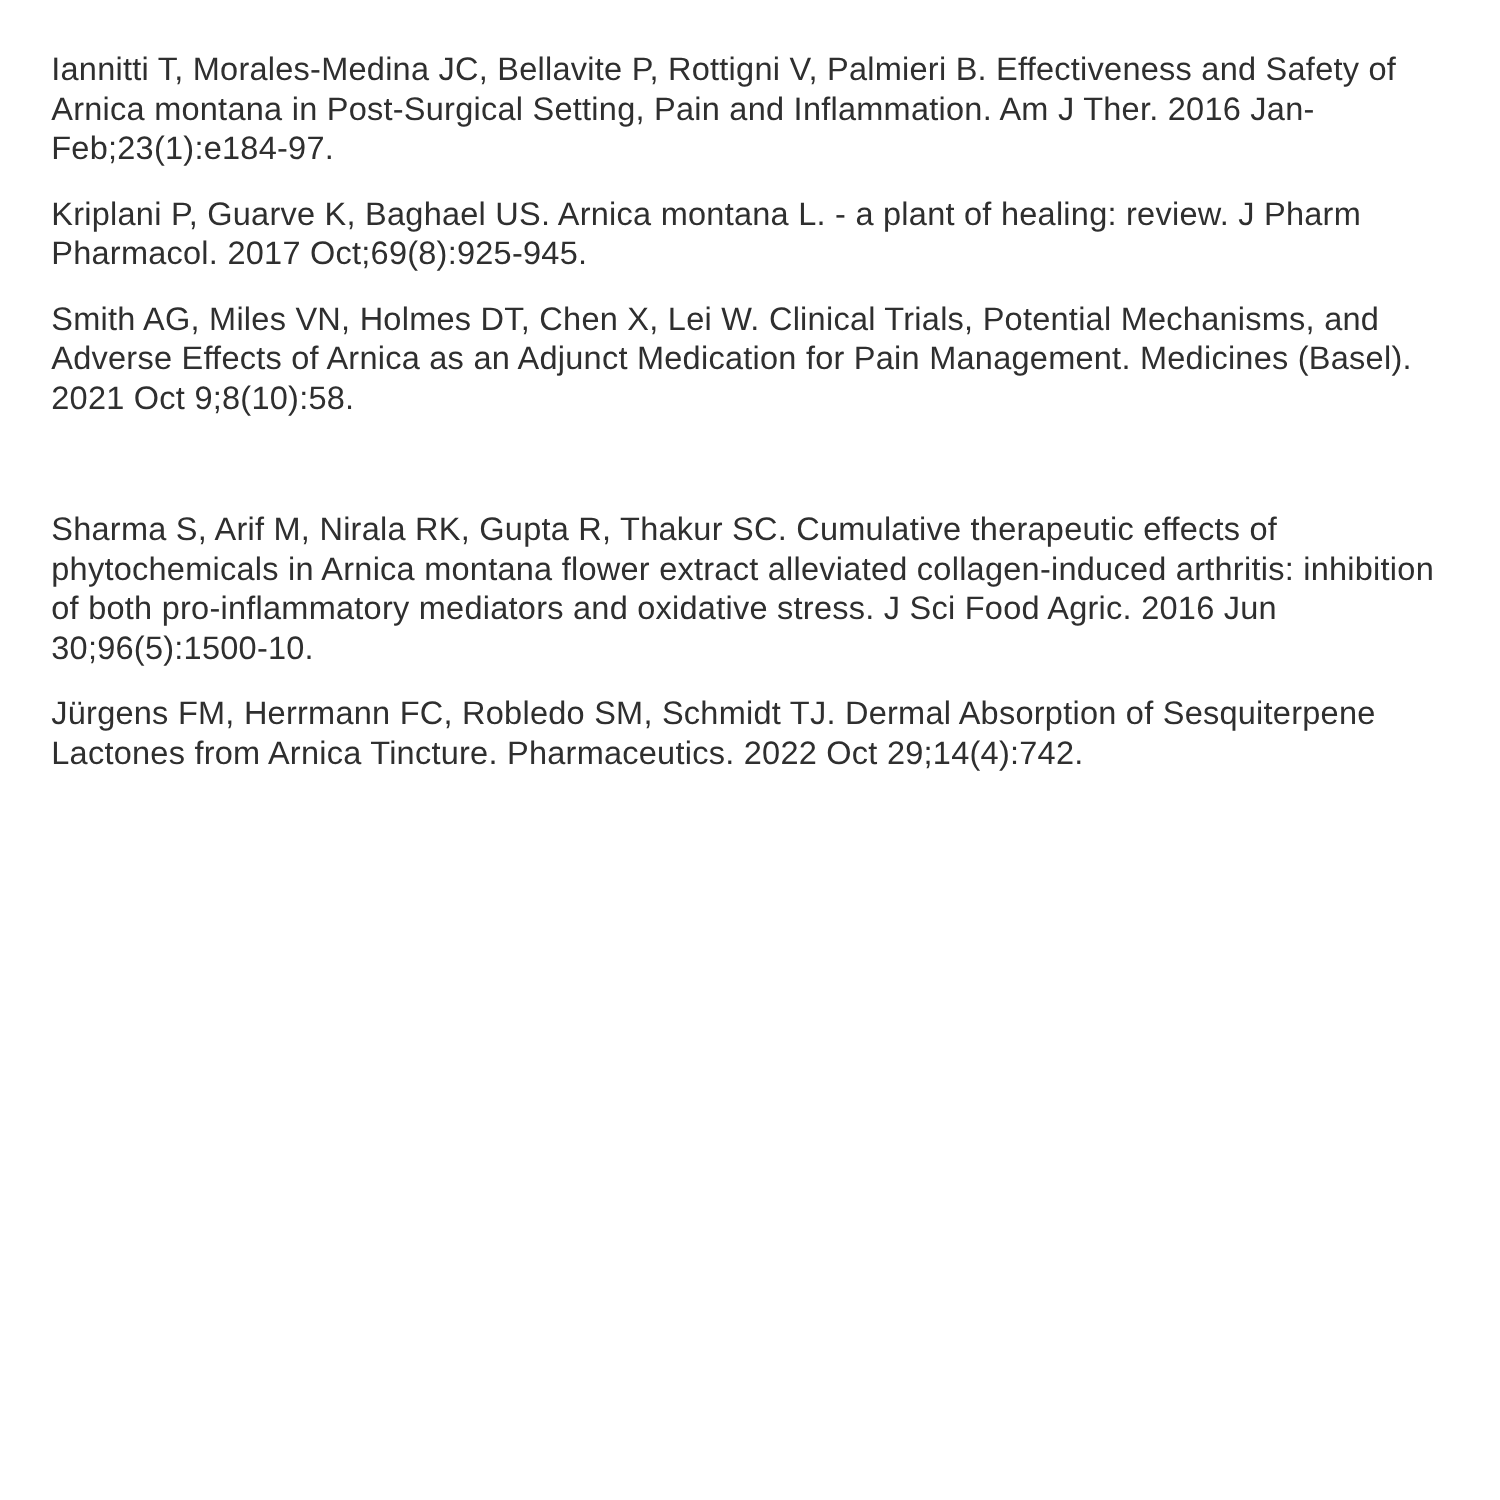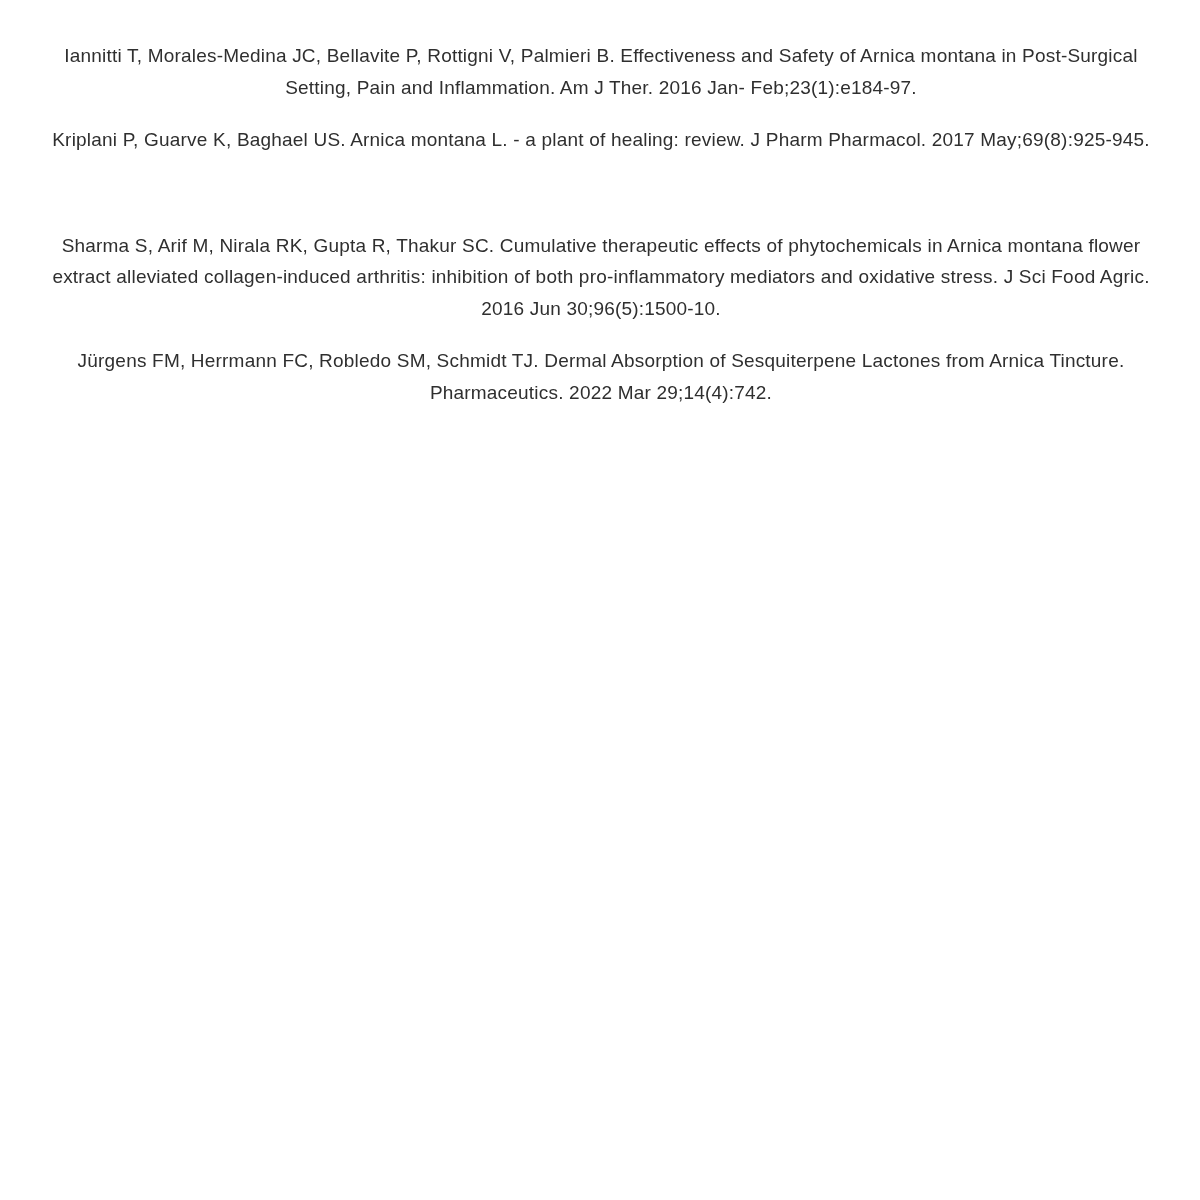--- a/index.html
+++ b/index.html
@@ -14,33 +14,33 @@
     font-family: "Liberation Sans", sans-serif;
     color: #2f2f2f;
     overflow: hidden;
   }
   .references {
     box-sizing: border-box;
     padding: 40px 38px 0 41px;
   }
   .references p.citation {
     margin: 0 0 21px 0;
-    font-size: 19px;
+    font-size: 26px;
     line-height: 31.5px;
     letter-spacing: 0.2px;
     max-width: 1120px;
     color: #2f2f2f;
-    text-align: center;
   }
   .paragraph-spacer {
     height: 53px;
   }
 </style>
 </head>
 <body>
 
 <main class="references">
   <p class="citation">Iannitti T, Morales-Medina JC, Bellavite P, Rottigni V, Palmieri B. Effectiveness and Safety of Arnica montana in Post-Surgical Setting, Pain and Inflammation. Am J Ther. 2016 Jan- Feb;23(1):e184-97.</p>
-  <p class="citation">Kriplani P, Guarve K, Baghael US. Arnica montana L. - a plant of healing: review. J Pharm Pharmacol. 2017 May;69(8):925-945.</p>
+  <p class="citation">Kriplani P, Guarve K, Baghael US. Arnica montana L. - a plant of healing: review. J Pharm Pharmacol. 2017 Oct;69(8):925-945.</p>
+  <p class="citation">Smith AG, Miles VN, Holmes DT, Chen X, Lei W. Clinical Trials, Potential Mechanisms, and Adverse Effects of Arnica as an Adjunct Medication for Pain Management. Medicines (Basel). 2021 Oct 9;8(10):58.</p>
   <div class="paragraph-spacer"></div>
   <p class="citation">Sharma S, Arif M, Nirala RK, Gupta R, Thakur SC. Cumulative therapeutic effects of phytochemicals in Arnica montana flower extract alleviated collagen-induced arthritis: inhibition of both pro-inflammatory mediators and oxidative stress. J Sci Food Agric. 2016 Jun 30;96(5):1500-10.</p>
-  <p class="citation">Jürgens FM, Herrmann FC, Robledo SM, Schmidt TJ. Dermal Absorption of Sesquiterpene Lactones from Arnica Tincture. Pharmaceutics. 2022 Mar 29;14(4):742.</p>
+  <p class="citation">Jürgens FM, Herrmann FC, Robledo SM, Schmidt TJ. Dermal Absorption of Sesquiterpene Lactones from Arnica Tincture. Pharmaceutics. 2022 Oct 29;14(4):742.</p>
 </main>
 
 </body></html>

